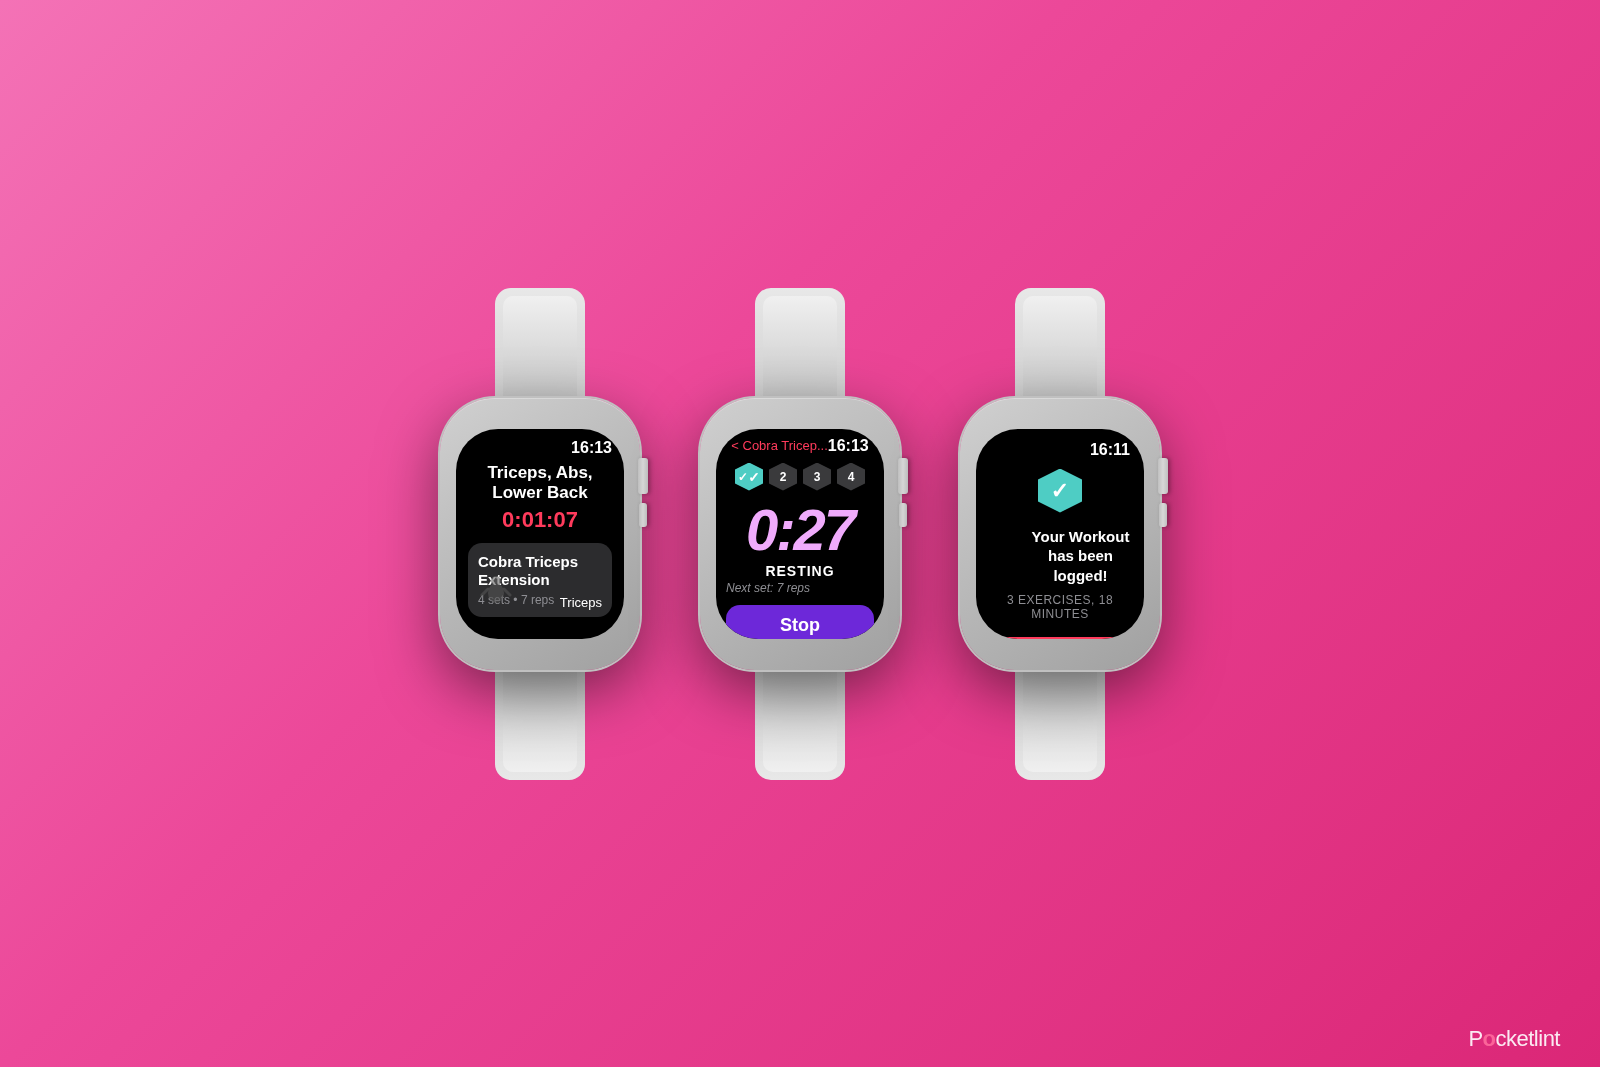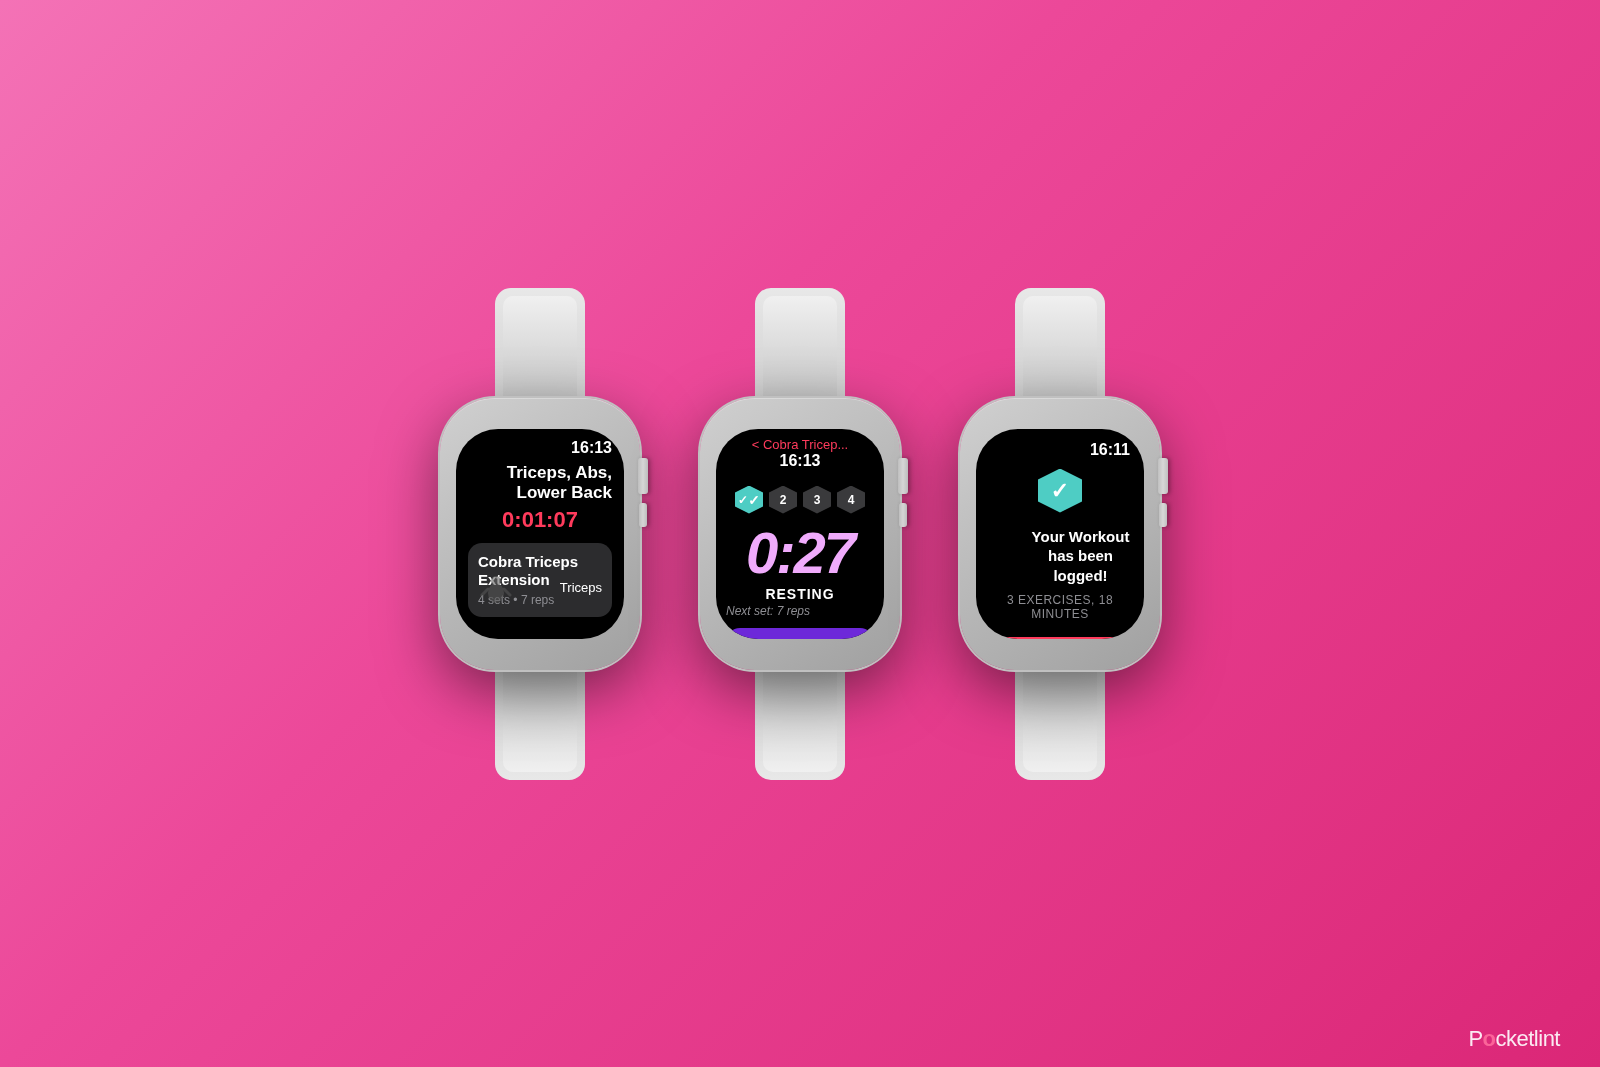--- a/index.html
+++ b/index.html
@@ -136,21 +136,21 @@
     .screen1 .time {
       font-size: 16px;
       font-weight: 600;
       color: white;
     }
 
     .screen1 .workout-title {
       font-size: 17px;
       font-weight: 700;
       color: white;
-      text-align: right;
+      text-align: center;
       line-height: 1.2;
       margin-bottom: 4px;
     }
 
     .screen1 .timer {
       color: #ff3b5c;
       font-size: 22px;
       font-weight: 700;
       text-align: center;
       margin-bottom: 10px;
@@ -180,40 +180,39 @@
       position: absolute;
       bottom: 8px;
       left: 10px;
       width: 36px;
       height: 36px;
       opacity: 0.6;
     }
 
     .screen1 .muscle-label {
       position: absolute;
-      bottom: 22px;
+      bottom: 7px;
       right: 10px;
       font-size: 13px;
       color: white;
       font-weight: 500;
       margin-left: 48px;
     }
 
     
     .screen2 {
       padding: 8px 10px;
       color: white;
     }
 
     .screen2 .nav-bar {
       display: flex;
       align-items: center;
-      justify-content: flex-end;
-      margin-bottom: 16px;
-      flex-direction: column;
+      justify-content: center;
+      margin-bottom: 8px;
     }
 
     .screen2 .back-btn {
       color: #ff3b5c;
       font-size: 13px;
       display: flex;
       align-items: center;
       gap: 2px;
     }
 

